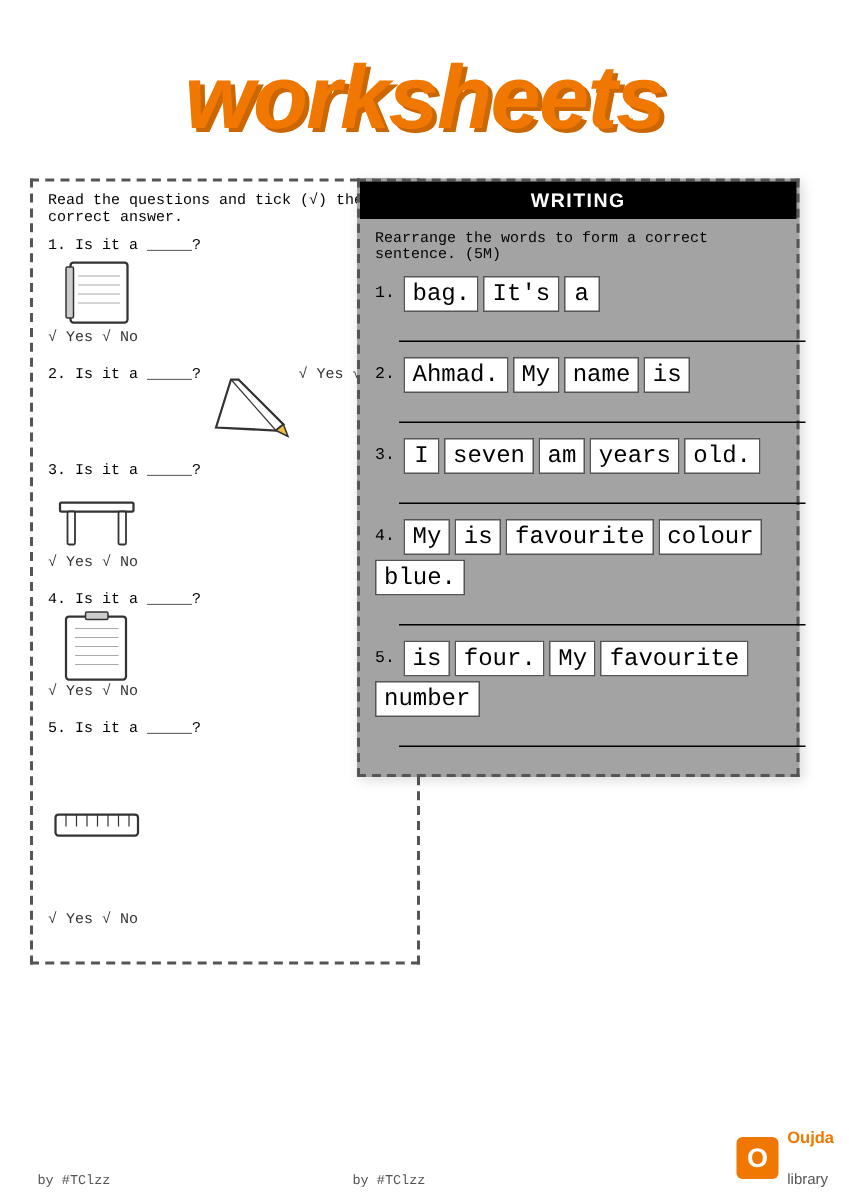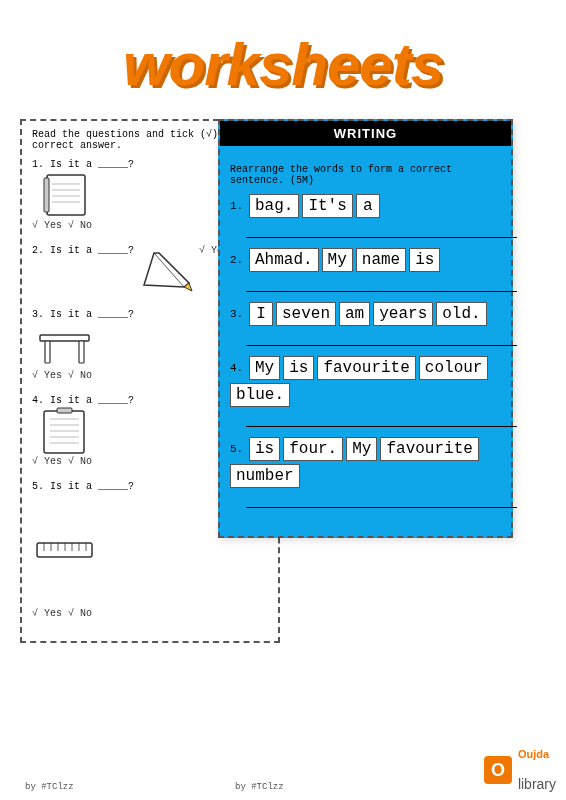--- a/index.html
+++ b/index.html
@@ -83,40 +83,40 @@
     }
     .grammar-tick {
       font-size: 10px;
       font-family: 'Courier New', monospace;
       color: #333;
     }
 
     
     .writing-worksheet {
       position: absolute;
-      left: 218px;
+      left: 238px;
       top: 0;
       width: 295px;
-      background: #0ea5e9;
+      background: #a3a3a3;
       border: 2px dashed #555;
       padding: 0;
       z-index: 2;
       box-shadow: 2px 2px 8px rgba(0,0,0,0.15);
     }
     .writing-header {
       background: #000;
       color: #fff;
       text-align: center;
       font-weight: bold;
       font-size: 13px;
       padding: 5px 8px;
       letter-spacing: 1px;
     }
     .writing-body {
-      padding: 18px 10px;
+      padding: 8px 10px;
     }
     .writing-instruction {
       font-size: 10px;
       margin-bottom: 8px;
       font-family: 'Courier New', monospace;
     }
     .writing-item {
       margin-bottom: 10px;
     }
     .writing-item-row {
@@ -171,21 +171,21 @@
       height: 32px;
     }
     .oujda-text {
       font-size: 11px;
       font-weight: bold;
       color: #f07800;
       font-family: Arial, sans-serif;
       line-height: 1.1;
     }
     .oujda-subtext {
-      font-size: 14px;
+      font-size: 10px;
       color: #555;
       font-family: Arial, sans-serif;
       margin-top: 16px;
     }
     .footer-credit-writing {
       position: absolute;
       bottom: 8px;
       left: 235px;
       font-size: 9px;
       color: #555;

